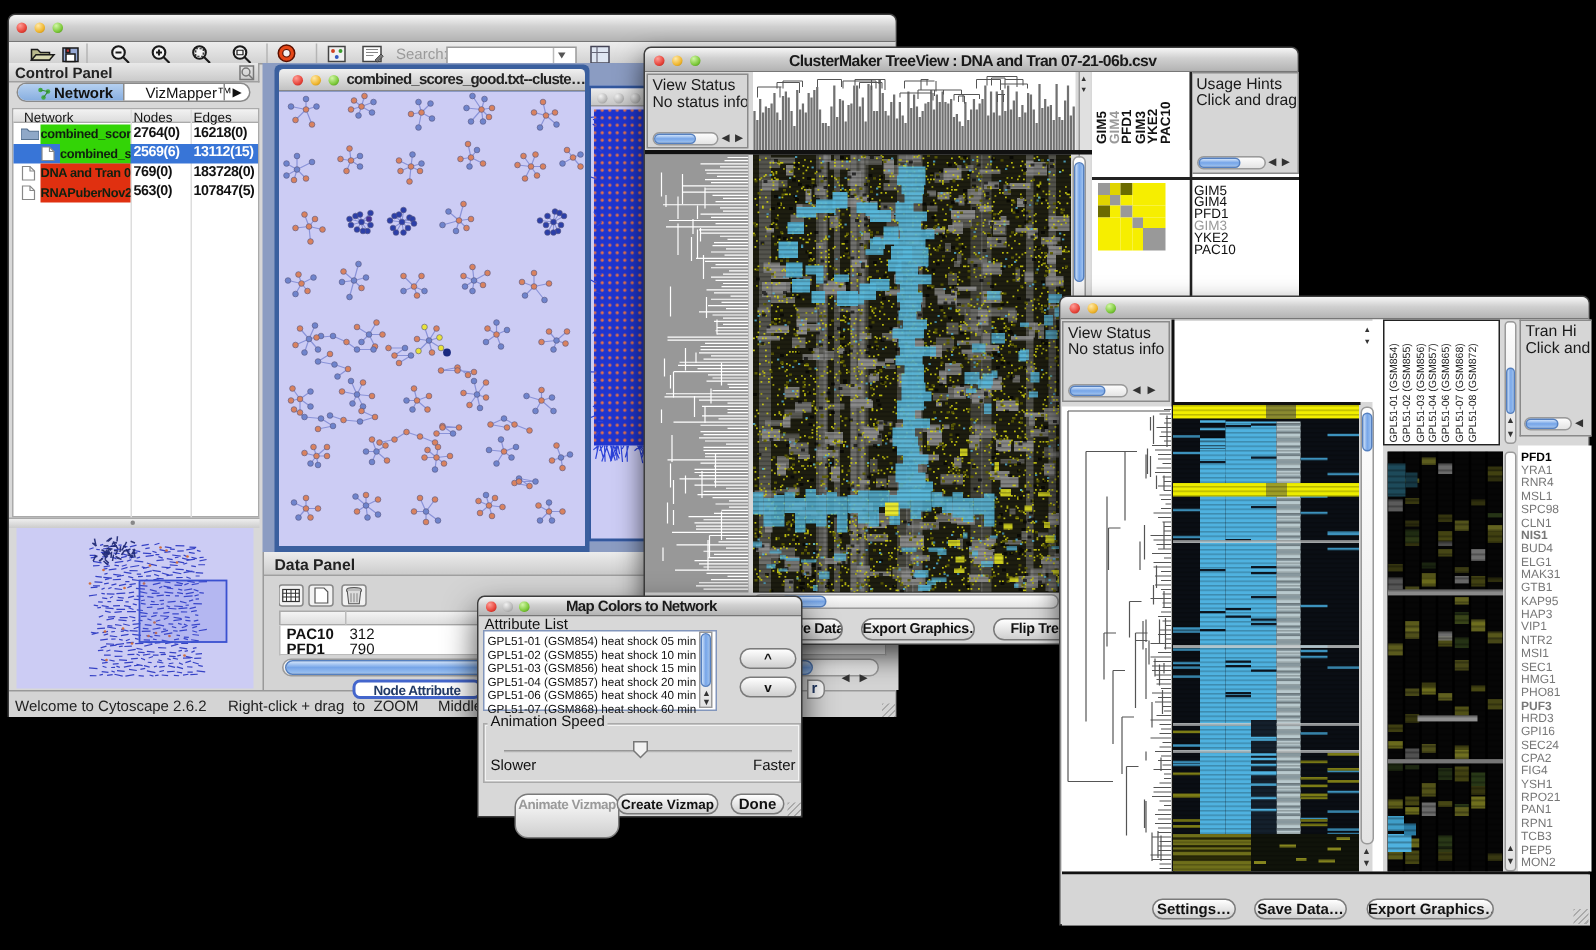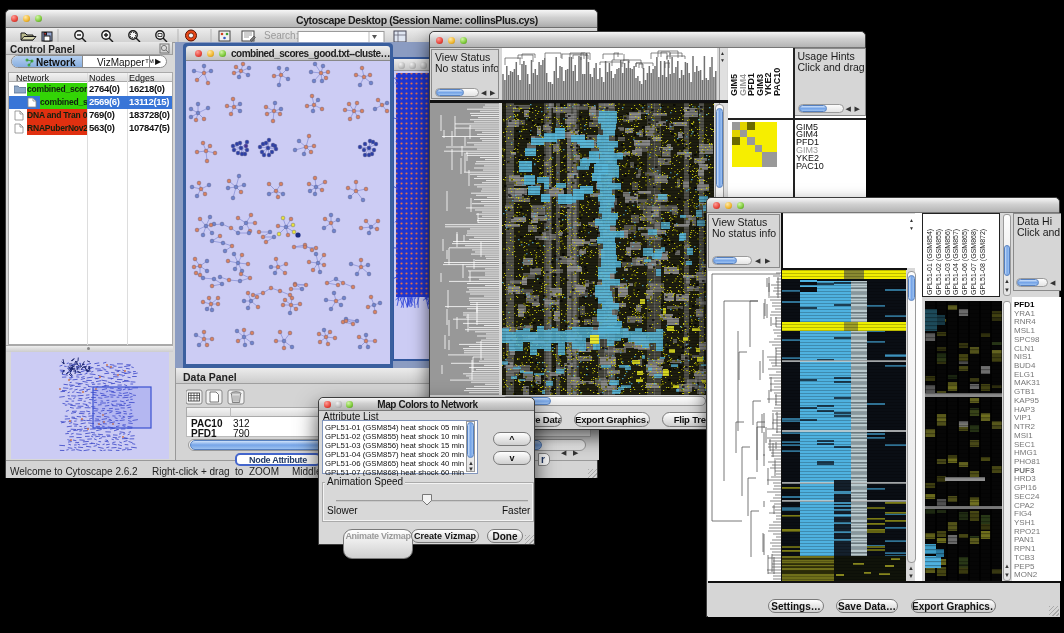--- a/index.html
+++ b/index.html
@@ -19,21 +19,20 @@
 .arr{position:absolute;font-size:7px;color:#333;line-height:8px}
 .grip{position:absolute;background:repeating-linear-gradient(135deg,#aaa 0 1px,transparent 1px 3px)}
 .t10{font-size:10px}.t105{font-size:10.5px}.t9{font-size:9px}
 </style></head><body>
 
 <div class="win" style="left:5px;top:9px;width:593px;height:469px">
 <div class="tbar" style="height:18px"></div>
 <div class="lt red" style="left:5px;top:5px"></div>
     <div class="lt yel" style="left:17px;top:5px"></div>
     <div class="lt grn" style="left:29px;top:5px"></div>
-<div class="ttext" style="left:290px;top:3.5px;font-size:10.5px">Cytoscape Desktop (Session Name: collinsPlus.cys)</div>
 <div class="abs" style="left:0;top:18px;width:591px;height:15px;background:linear-gradient(#ededed,#d2d2d2);border-bottom:1px solid #9a9a9a"></div>
 <svg class="abs" style="left:0;top:17px" width="420" height="17" viewBox="0 0 420 17">
 <g stroke="#1a1a1a" fill="none" stroke-width="1">
 <path d="M15 13 L15 6 L19 6 L21 8 L27 8 L27 13 Z" fill="#b9b98c"></path>
         <path d="M15 13 L18 9.5 L30 9.5 L27 13 Z" fill="#d8d8b0"></path>
 <rect x="36" y="5" width="10" height="9" fill="#96a9d4"></rect>
         <rect x="38" y="9" width="6" height="5" fill="#fff"></rect>
         <rect x="38" y="5.5" width="2.5" height="2.5" fill="#c03030"></rect>
 <g stroke-width="1.4">
           <circle cx="73" cy="8" r="4.2" fill="#f4f4f4"></circle>
@@ -549,20 +548,21 @@
       <div class="arr" style="left:397px;top:81px">▶</div>
 <div class="abs" style="left:59px;top:85px;width:86px;height:13px;background:#fff;border:2px solid #4466cc;border-radius:5px;overflow:hidden;font-size:9px;letter-spacing:-0.3px;font-weight:bold;color:#223a66;text-align:center;line-height:11.5px">Node Attribute Brows</div>
 <div class="abs" style="left:362px;top:85px;width:12px;height:13px;background:#fff;border:1px solid #888;border-radius:0 5px 5px 0;font-size:10px;font-weight:bold;color:#223a66;padding-left:2px;line-height:11px">r</div>
 </div>
 </div>
 <div class="win" style="left:429px;top:31px;width:437px;height:399px">
 <div class="tbar" style="height:16px"></div>
 <div class="lt red" style="left:6px;top:4.5px"></div>
     <div class="lt yel" style="left:18px;top:4.5px"></div>
     <div class="lt grn" style="left:30px;top:4.5px"></div>
+<div class="ttext" style="left:0;top:2.5px;width:437px;text-align:center;font-size:10.5px">ClusterMaker TreeView : DNA and Tran 07-21-06b.csv</div>
 <div class="panel" style="left:1px;top:17px;width:68px;height:50px">
 <div class="abs t105" style="left:3px;top:1px">View Status</div>
       <div class="abs t105" style="left:3px;top:12px;white-space:nowrap">No status info f</div>
 <div class="sbtrack" style="left:3px;top:38px;width:44px;height:9px"></div>
       <div class="sbthumb" style="left:4px;top:39px;width:28px;height:7px"></div>
 <div class="arr" style="left:49px;top:39px">◀</div>
       <div class="arr" style="left:58px;top:39px">▶</div>
 </div>
 <div class="abs" style="left:72px;top:16px;width:215px;height:52px;background:#fff;overflow:hidden">
       <svg width="215" height="52" style="position:absolute;left:0;top:0">
@@ -1319,34 +1319,34 @@
       </svg>
     </div>
 <div class="sbtrack" style="left:296px;top:16px;width:8px;height:82px;border-radius:3px"></div>
 <div class="sbthumbv" style="left:296.5px;top:47px;width:6.5px;height:31px"></div>
 <div class="arr" style="left:297px;top:79px;font-size:6px">▲</div>
     <div class="arr" style="left:297px;top:88px;font-size:6px">▼</div>
 <div class="sbtrack" style="left:296px;top:103px;width:8px;height:280px;border-radius:3px"></div>
 <div class="arr" style="left:297px;top:364px;font-size:6px">▲</div>
     <div class="arr" style="left:297px;top:373px;font-size:6px">▼</div>
 <div class="panel" style="left:306px;top:15px;width:48px;height:78px;border-right:none">
-<div class="abs t105" style="left:3px;top:1px">Data Hi</div>
+<div class="abs t105" style="left:3px;top:1px">Tran Hi</div>
       <div class="abs t105" style="left:3px;top:12px;white-space:nowrap">Click and</div>
 <div class="sbtrack" style="left:2px;top:64px;width:32px;height:9px"></div>
       <div class="sbthumb" style="left:3px;top:65px;width:22px;height:7px"></div>
 <div class="arr" style="left:36px;top:65px">◀</div>
 </div>
 <div class="abs" style="left:305px;top:99px;width:49px;height:284px;background:#fff;overflow:hidden">
 <div class="abs" style="left:2px;top:3.0px;font-size:8px;font-weight:bold;color:#000">PFD1</div>
 <div class="abs" style="left:2px;top:11.72px;font-size:8px;font-weight:normal;color:#777">YRA1</div>
 <div class="abs" style="left:2px;top:20.44px;font-size:8px;font-weight:normal;color:#777">RNR4</div>
 <div class="abs" style="left:2px;top:29.160000000000004px;font-size:8px;font-weight:normal;color:#777">MSL1</div>
 <div class="abs" style="left:2px;top:37.88px;font-size:8px;font-weight:normal;color:#777">SPC98</div>
 <div class="abs" style="left:2px;top:46.6px;font-size:8px;font-weight:normal;color:#777">CLN1</div>
-<div class="abs" style="left:2px;top:55.32000000000001px;font-size:8px;font-weight:normal;color:#777">NIS1</div>
+<div class="abs" style="left:2px;top:55.32000000000001px;font-size:8px;font-weight:bold;color:#777">NIS1</div>
 <div class="abs" style="left:2px;top:64.04px;font-size:8px;font-weight:normal;color:#777">BUD4</div>
 <div class="abs" style="left:2px;top:72.76px;font-size:8px;font-weight:normal;color:#777">ELG1</div>
 <div class="abs" style="left:2px;top:81.48px;font-size:8px;font-weight:normal;color:#777">MAK31</div>
 <div class="abs" style="left:2px;top:90.2px;font-size:8px;font-weight:normal;color:#777">GTB1</div>
 <div class="abs" style="left:2px;top:98.92px;font-size:8px;font-weight:normal;color:#777">KAP95</div>
 <div class="abs" style="left:2px;top:107.64000000000001px;font-size:8px;font-weight:normal;color:#777">HAP3</div>
 <div class="abs" style="left:2px;top:116.36000000000001px;font-size:8px;font-weight:normal;color:#777">VIP1</div>
 <div class="abs" style="left:2px;top:125.08000000000001px;font-size:8px;font-weight:normal;color:#777">NTR2</div>
 <div class="abs" style="left:2px;top:133.8px;font-size:8px;font-weight:normal;color:#777">MSI1</div>
 <div class="abs" style="left:2px;top:142.52px;font-size:8px;font-weight:normal;color:#777">SEC1</div>

